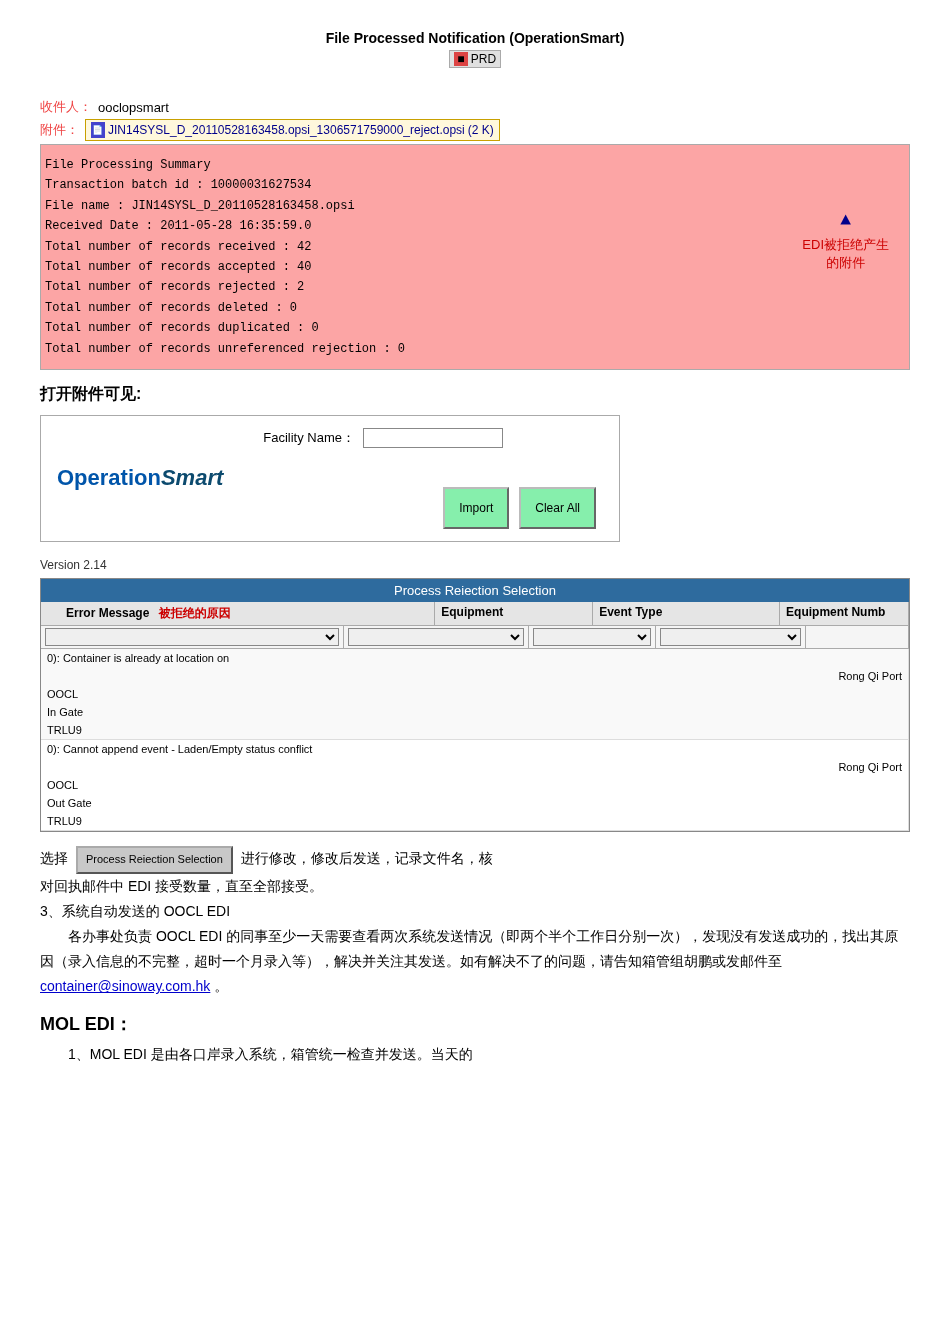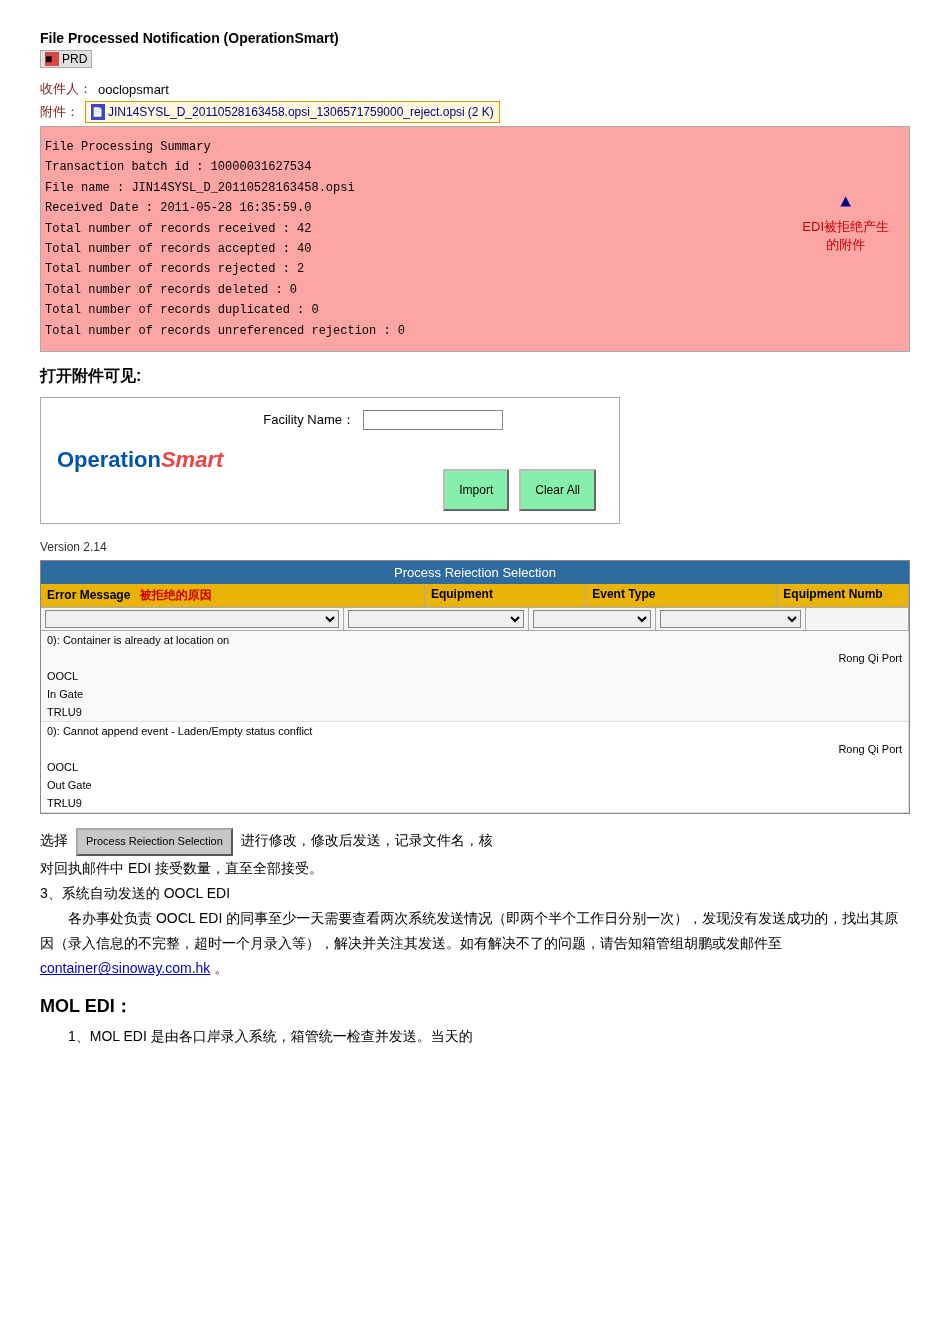--- a/index.html
+++ b/index.html
@@ -5,21 +5,22 @@
     * { box-sizing: border-box; margin: 0; padding: 0; }
     body {
       font-family: Arial, "SimSun", sans-serif;
       font-size: 13px;
       background: #fff;
       color: #000;
       padding: 30px 40px;
       max-width: 950px;
     }
     .email-header {
-      margin-bottom: 12px;
+      margin-bottom: 30px;
+      text-align: center;
     }
     .email-title {
       font-size: 14px;
       font-weight: bold;
       margin-bottom: 4px;
     }
     .prd-badge {
       display: inline-flex;
       align-items: center;
       gap: 3px;
@@ -35,21 +36,21 @@
       display: inline-block;
     }
     .recipient-row, .attachment-row {
       display: flex;
       align-items: center;
       gap: 6px;
       margin-bottom: 3px;
       font-size: 13px;
     }
     .label-text {
-      color: #7f1d1d;
+      color: #ef4444;
       min-width: 28px;
     }
     .attachment-link {
       display: inline-flex;
       align-items: center;
       gap: 3px;
       background: #fff8dc;
       border: 1px solid #c8a000;
       padding: 2px 5px;
       font-size: 12px;
@@ -112,21 +113,21 @@
       font-size: 22px;
       font-weight: bold;
       color: #0055aa;
       white-space: nowrap;
     }
     .os-logo span {
       color: #0055aa;
     }
     .os-logo .smart-part {
       font-style: italic;
-      color: #ef4444;
+      color: #0c4a6e;
     }
     .facility-row {
       display: flex;
       align-items: center;
       gap: 8px;
       font-size: 13px;
     }
     .facility-input {
       border: 1px solid #888;
       width: 140px;
@@ -158,22 +159,23 @@
     }
     .table-header {
       background: #2e6b9e;
       color: white;
       text-align: center;
       padding: 4px;
       font-size: 13px;
     }
     .table-cols {
       display: flex;
-      background: #eab308;
+      background: #e5e5e5;
       border-bottom: 1px solid #aaa;
+      padding-left: 19px;
     }
     .col-header {
       padding: 3px 6px;
       font-size: 12px;
       font-weight: bold;
       border-right: 1px solid #aaa;
       flex: 1;
     }
     .col-header.error-msg { flex: 2.5; }
     .col-header.facility { flex: 1.5; }

